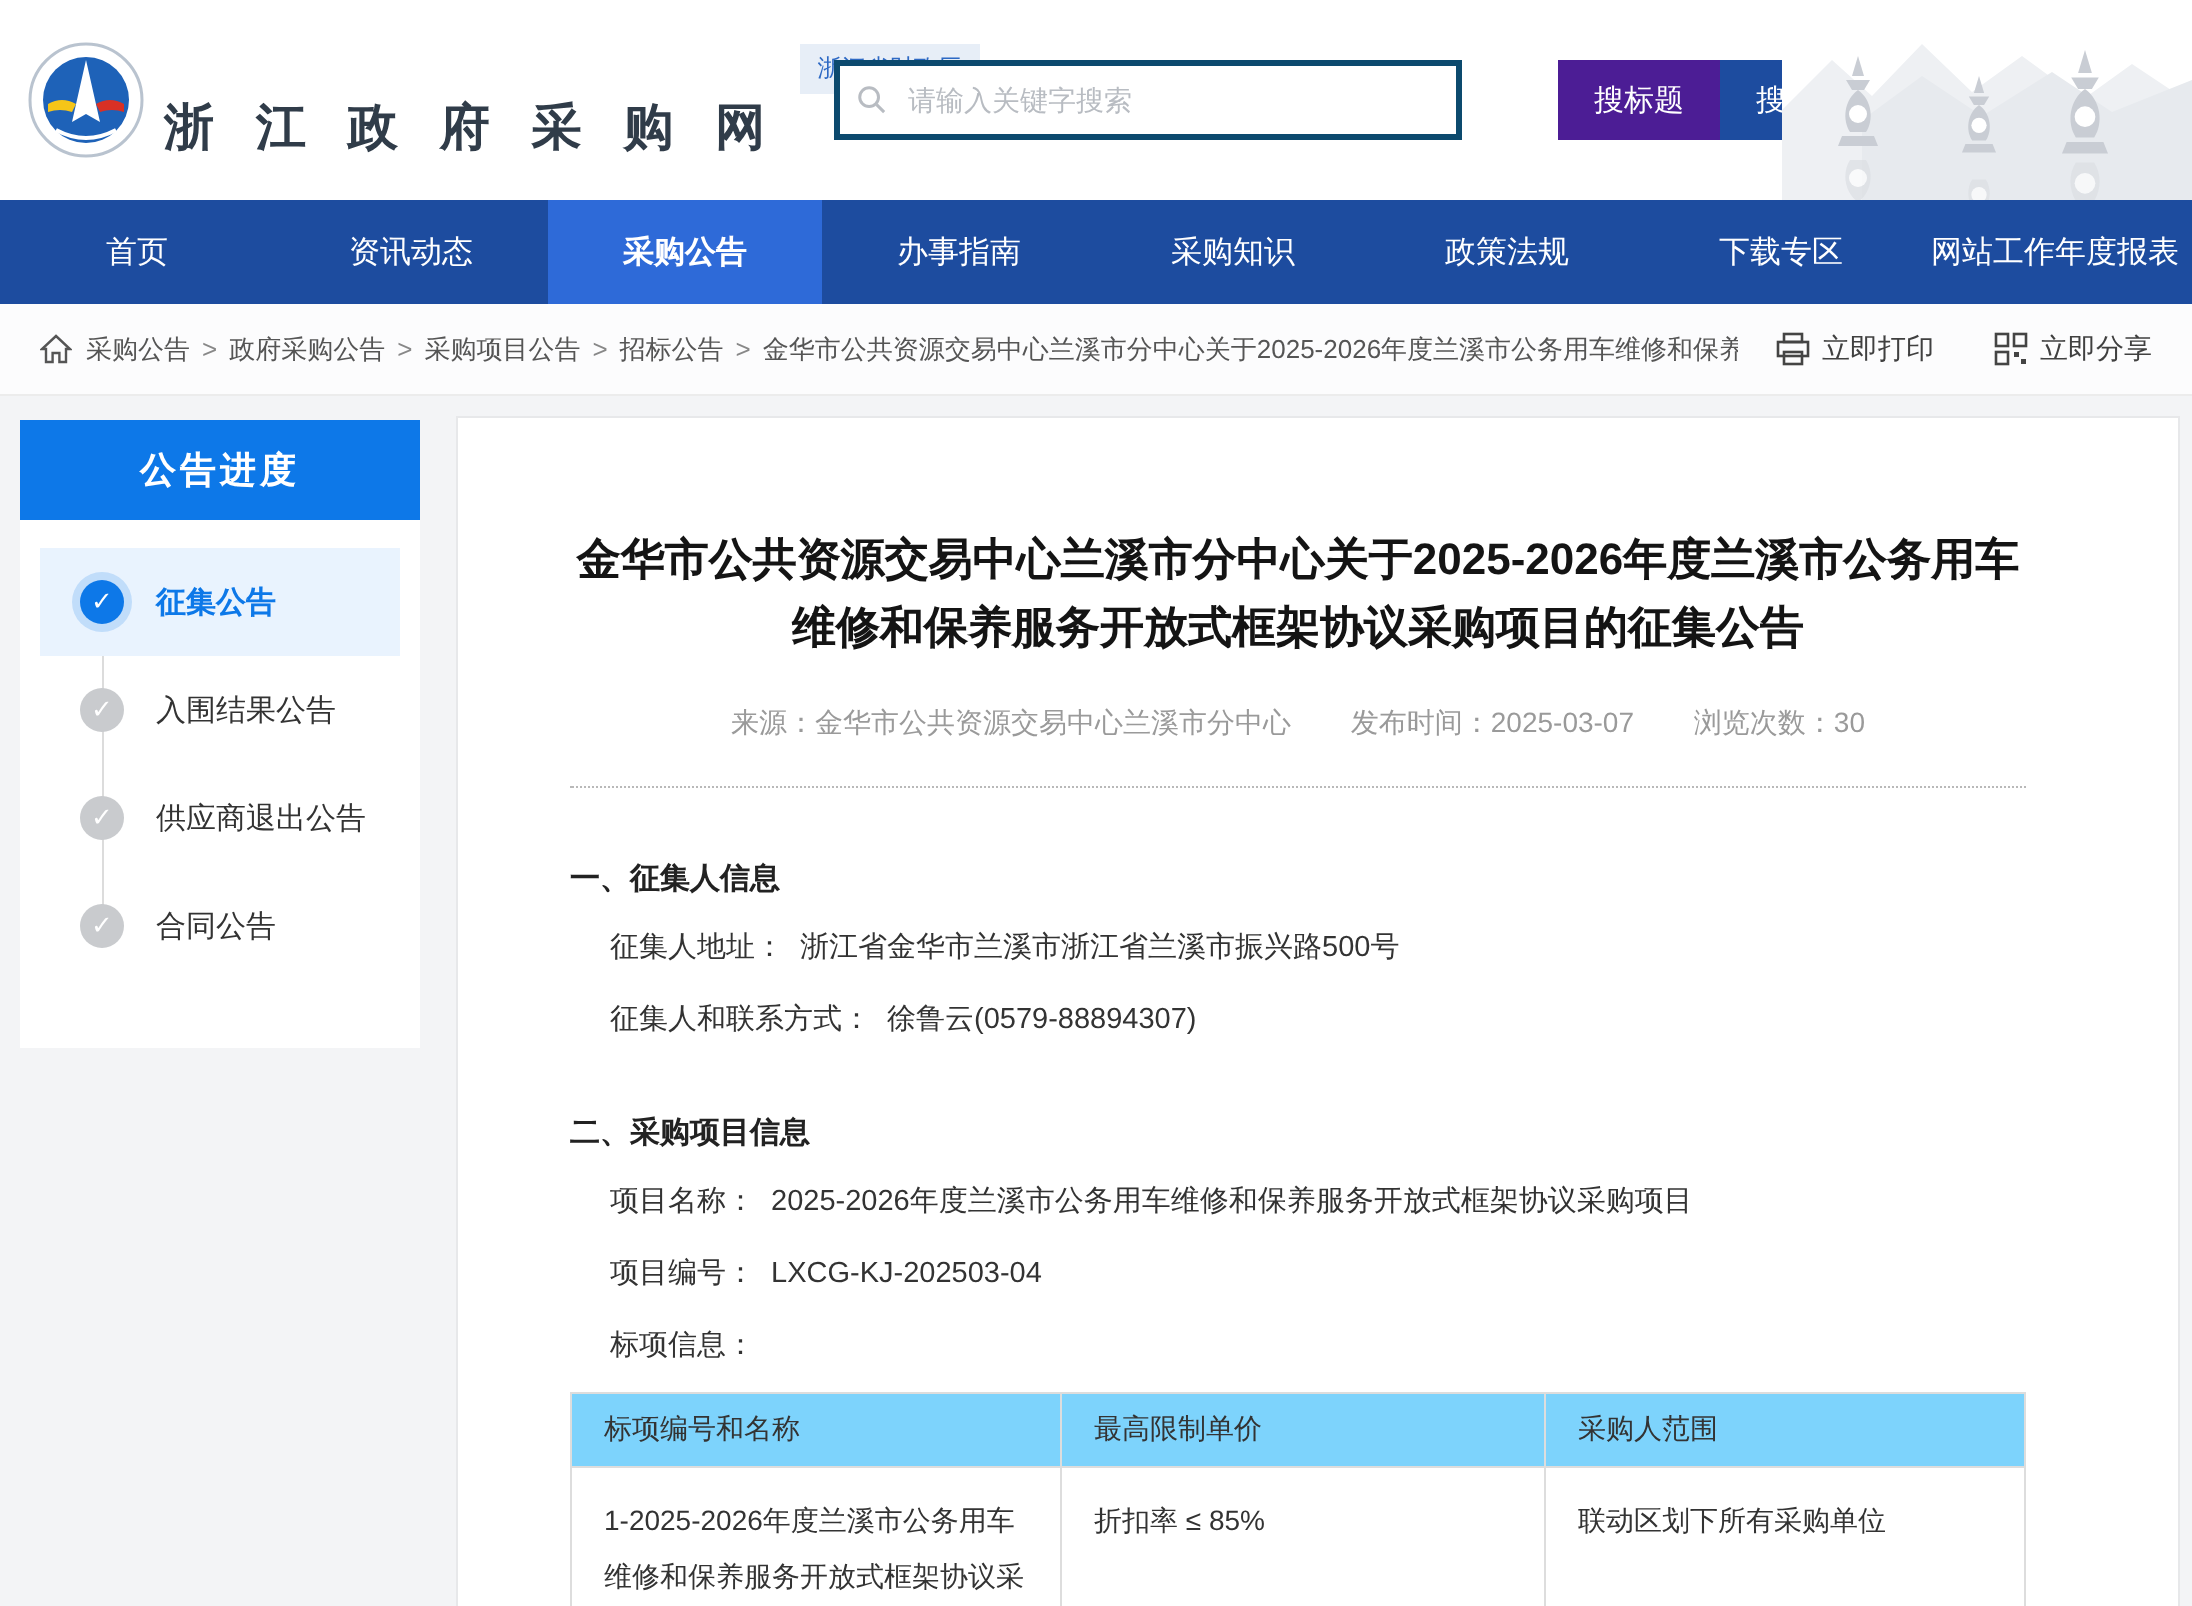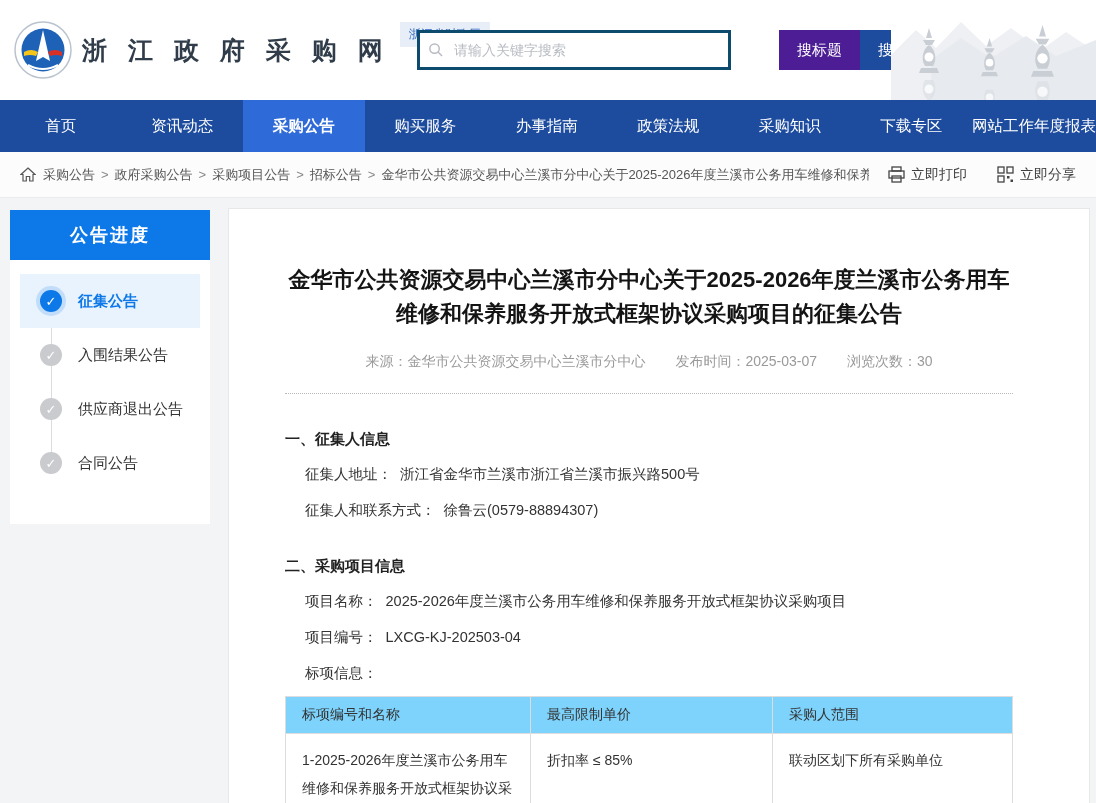--- a/index.html
+++ b/index.html
@@ -9,21 +9,21 @@
     background:#f3f4f6;
     overflow:hidden;
     position:relative;
   }
 
   
   .top-header {
     height:100px; background:#ffffff; position:relative;
     display:flex; align-items:center;
   }
-  .logo-wrap { display:flex; align-items:center; margin-left:14px; }
+  .logo-wrap { display:flex; align-items:flex-end; margin-left:14px; }
   .logo-svg { width:58px; height:58px; flex:0 0 auto; }
   .site-names { margin-left:10px; color:#303c49; }
   .site-title { font-size:25px; font-weight:bold; letter-spacing:7px; line-height:1.15; white-space:nowrap; }
   .site-subtitle { font-size:20px; font-weight:bold; letter-spacing:1.5px; line-height:1.2; white-space:nowrap; }
   .fin-badge {
     align-self:flex-start; margin:22px 0 0 10px;
     background:#e7eef7; color:#2d69c4; font-size:12px;
     padding:4px 9px; white-space:nowrap;
   }
   .search-area {
@@ -189,24 +189,23 @@
         <circle cx="10" cy="29" r="4.5" fill="#ffffff"></circle>
       </g>
     </g>
   </svg>
 </div>
 
 <div class="main-nav">
   <div class="nav-item">首页</div>
   <div class="nav-item">资讯动态</div>
   <div class="nav-item active">采购公告</div>
-  <div class="nav-item">购买服务</div>
   <div class="nav-item">办事指南</div>
+  <div class="nav-item">采购知识</div>
   <div class="nav-item">政策法规</div>
-  <div class="nav-item">采购知识</div>
   <div class="nav-item">下载专区</div>
   <div class="nav-item">网站工作年度报表</div>
 </div>
 
 <div class="crumb-row">
   <svg class="home-glyph" viewBox="0 0 16 15">
     <path d="M8 1 L15 7.5 L13 7.5 L13 14 L9.7 14 L9.7 9.5 L6.3 9.5 L6.3 14 L3 14 L3 7.5 L1 7.5 Z" fill="none" stroke="#555" stroke-width="1.2"></path>
   </svg>
   <span class="crumb-link">采购公告</span>
   <span class="sep">&gt;</span>

